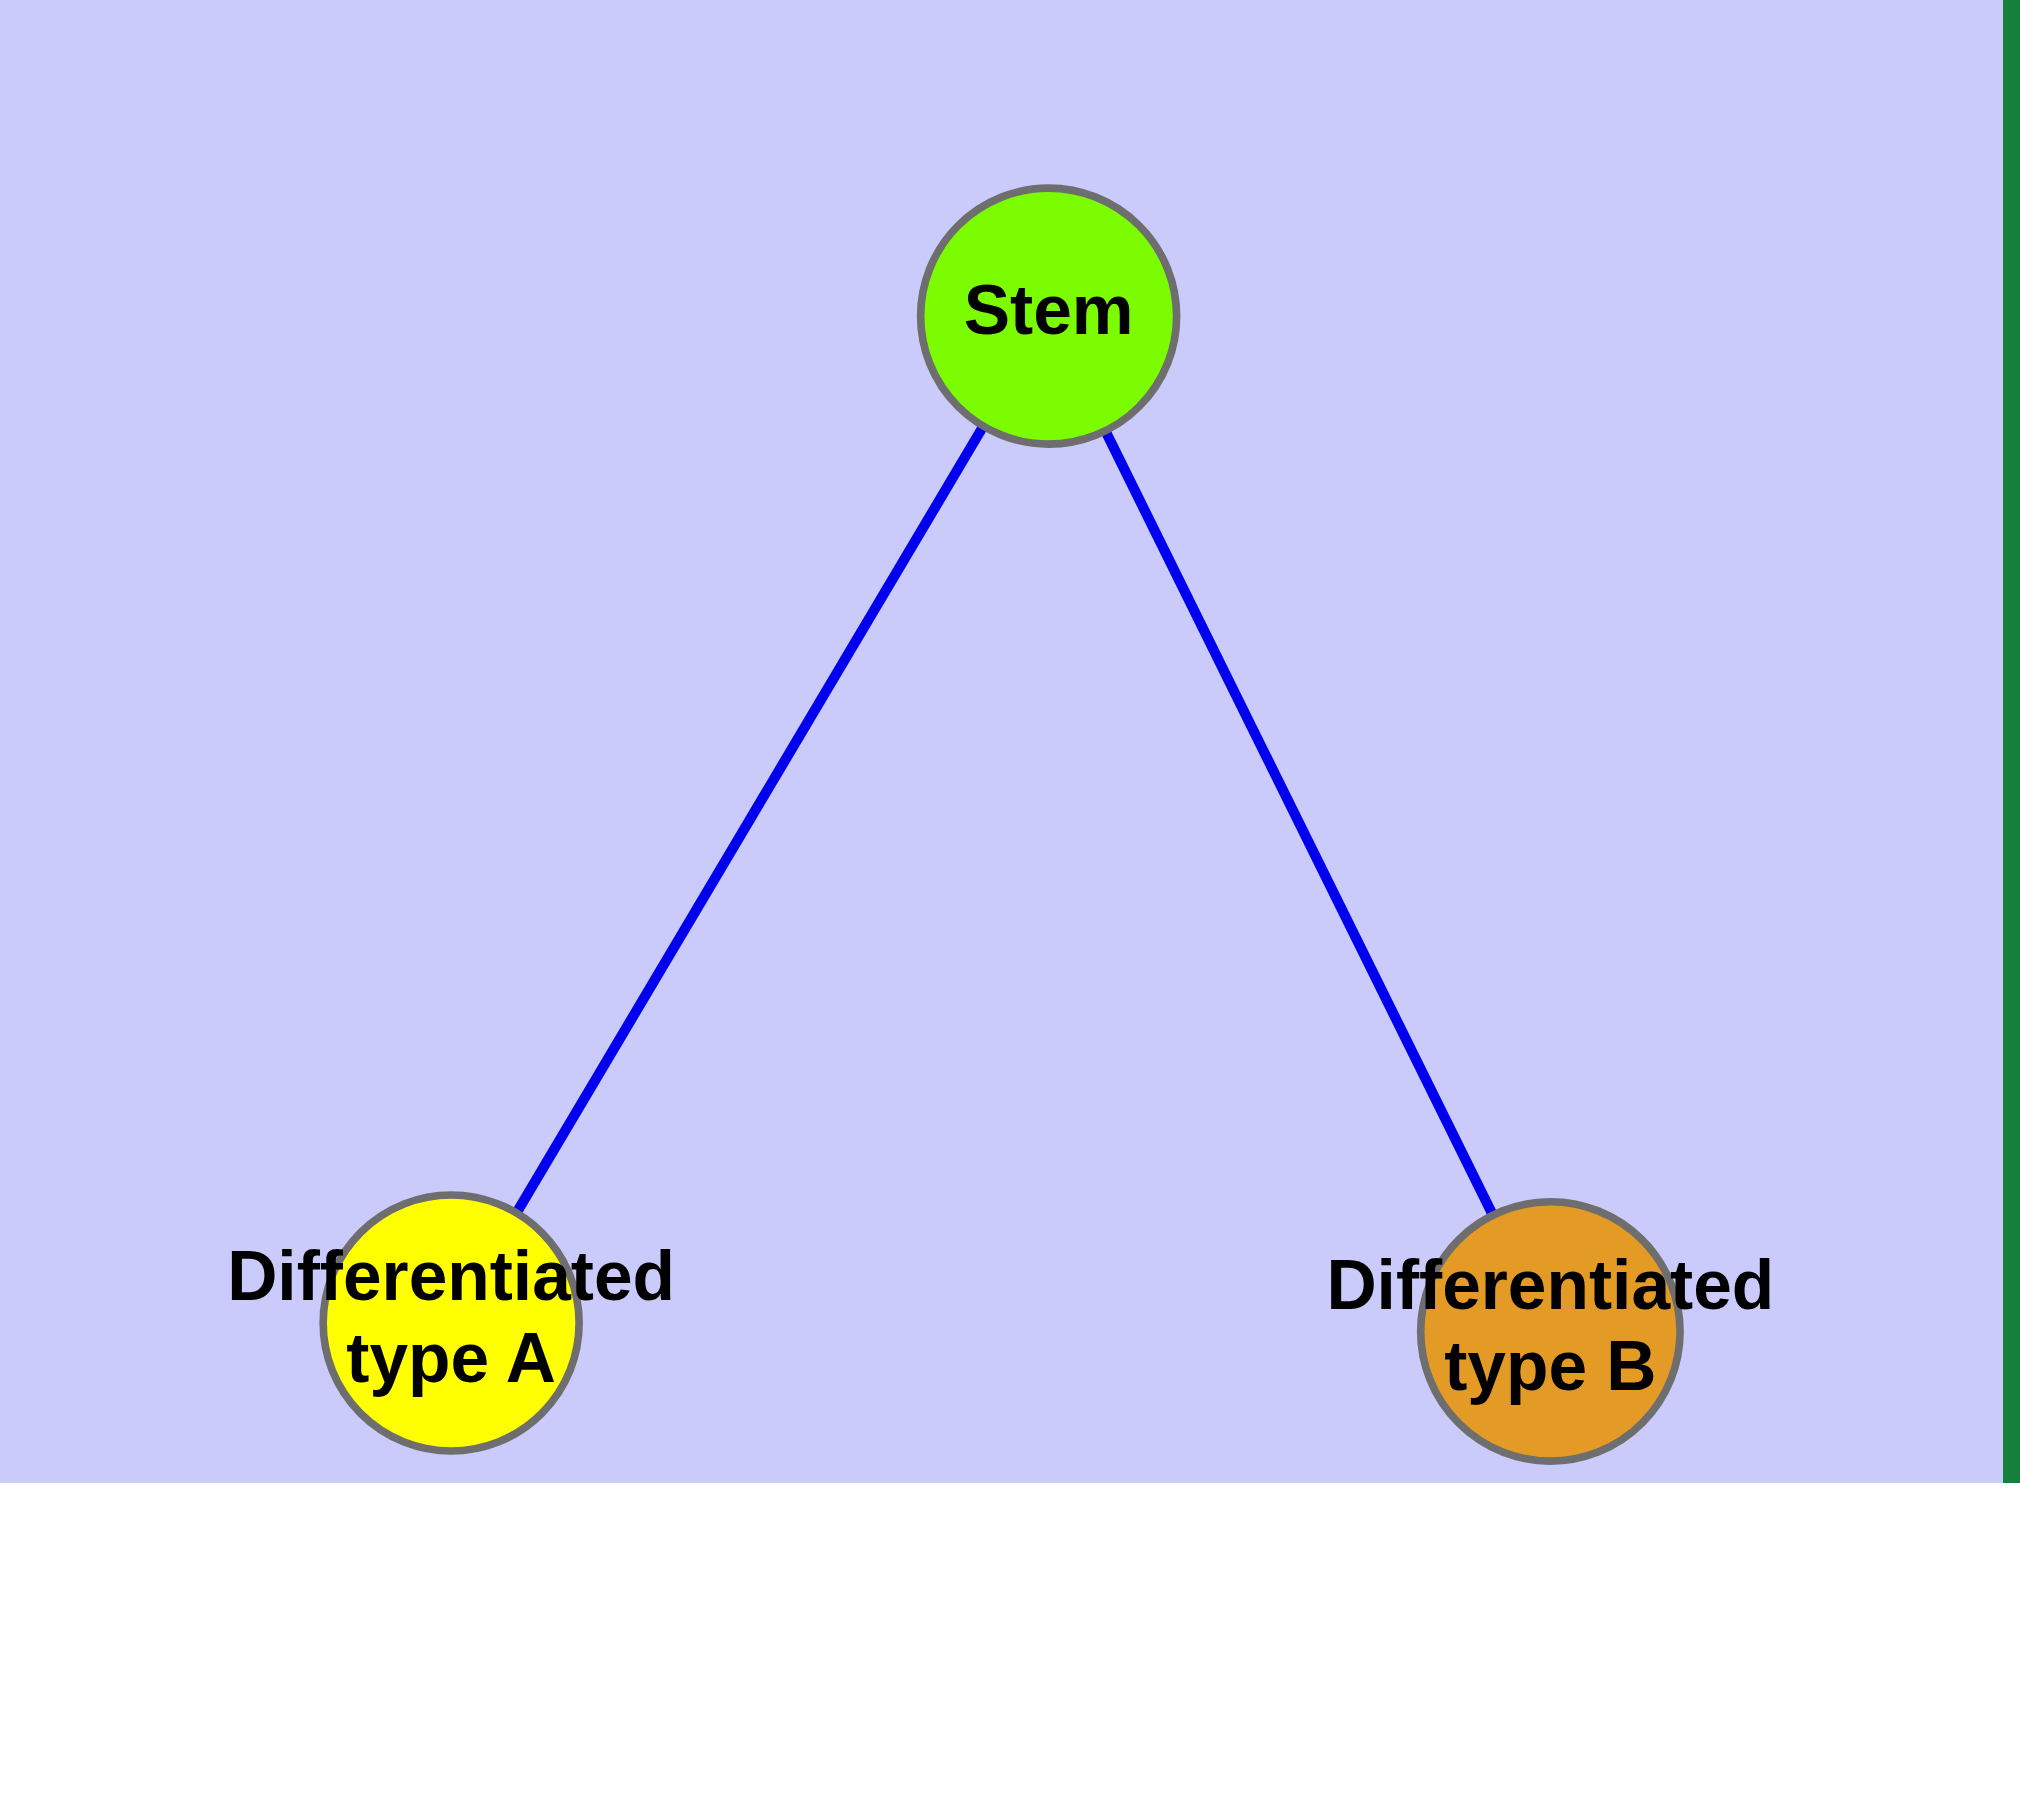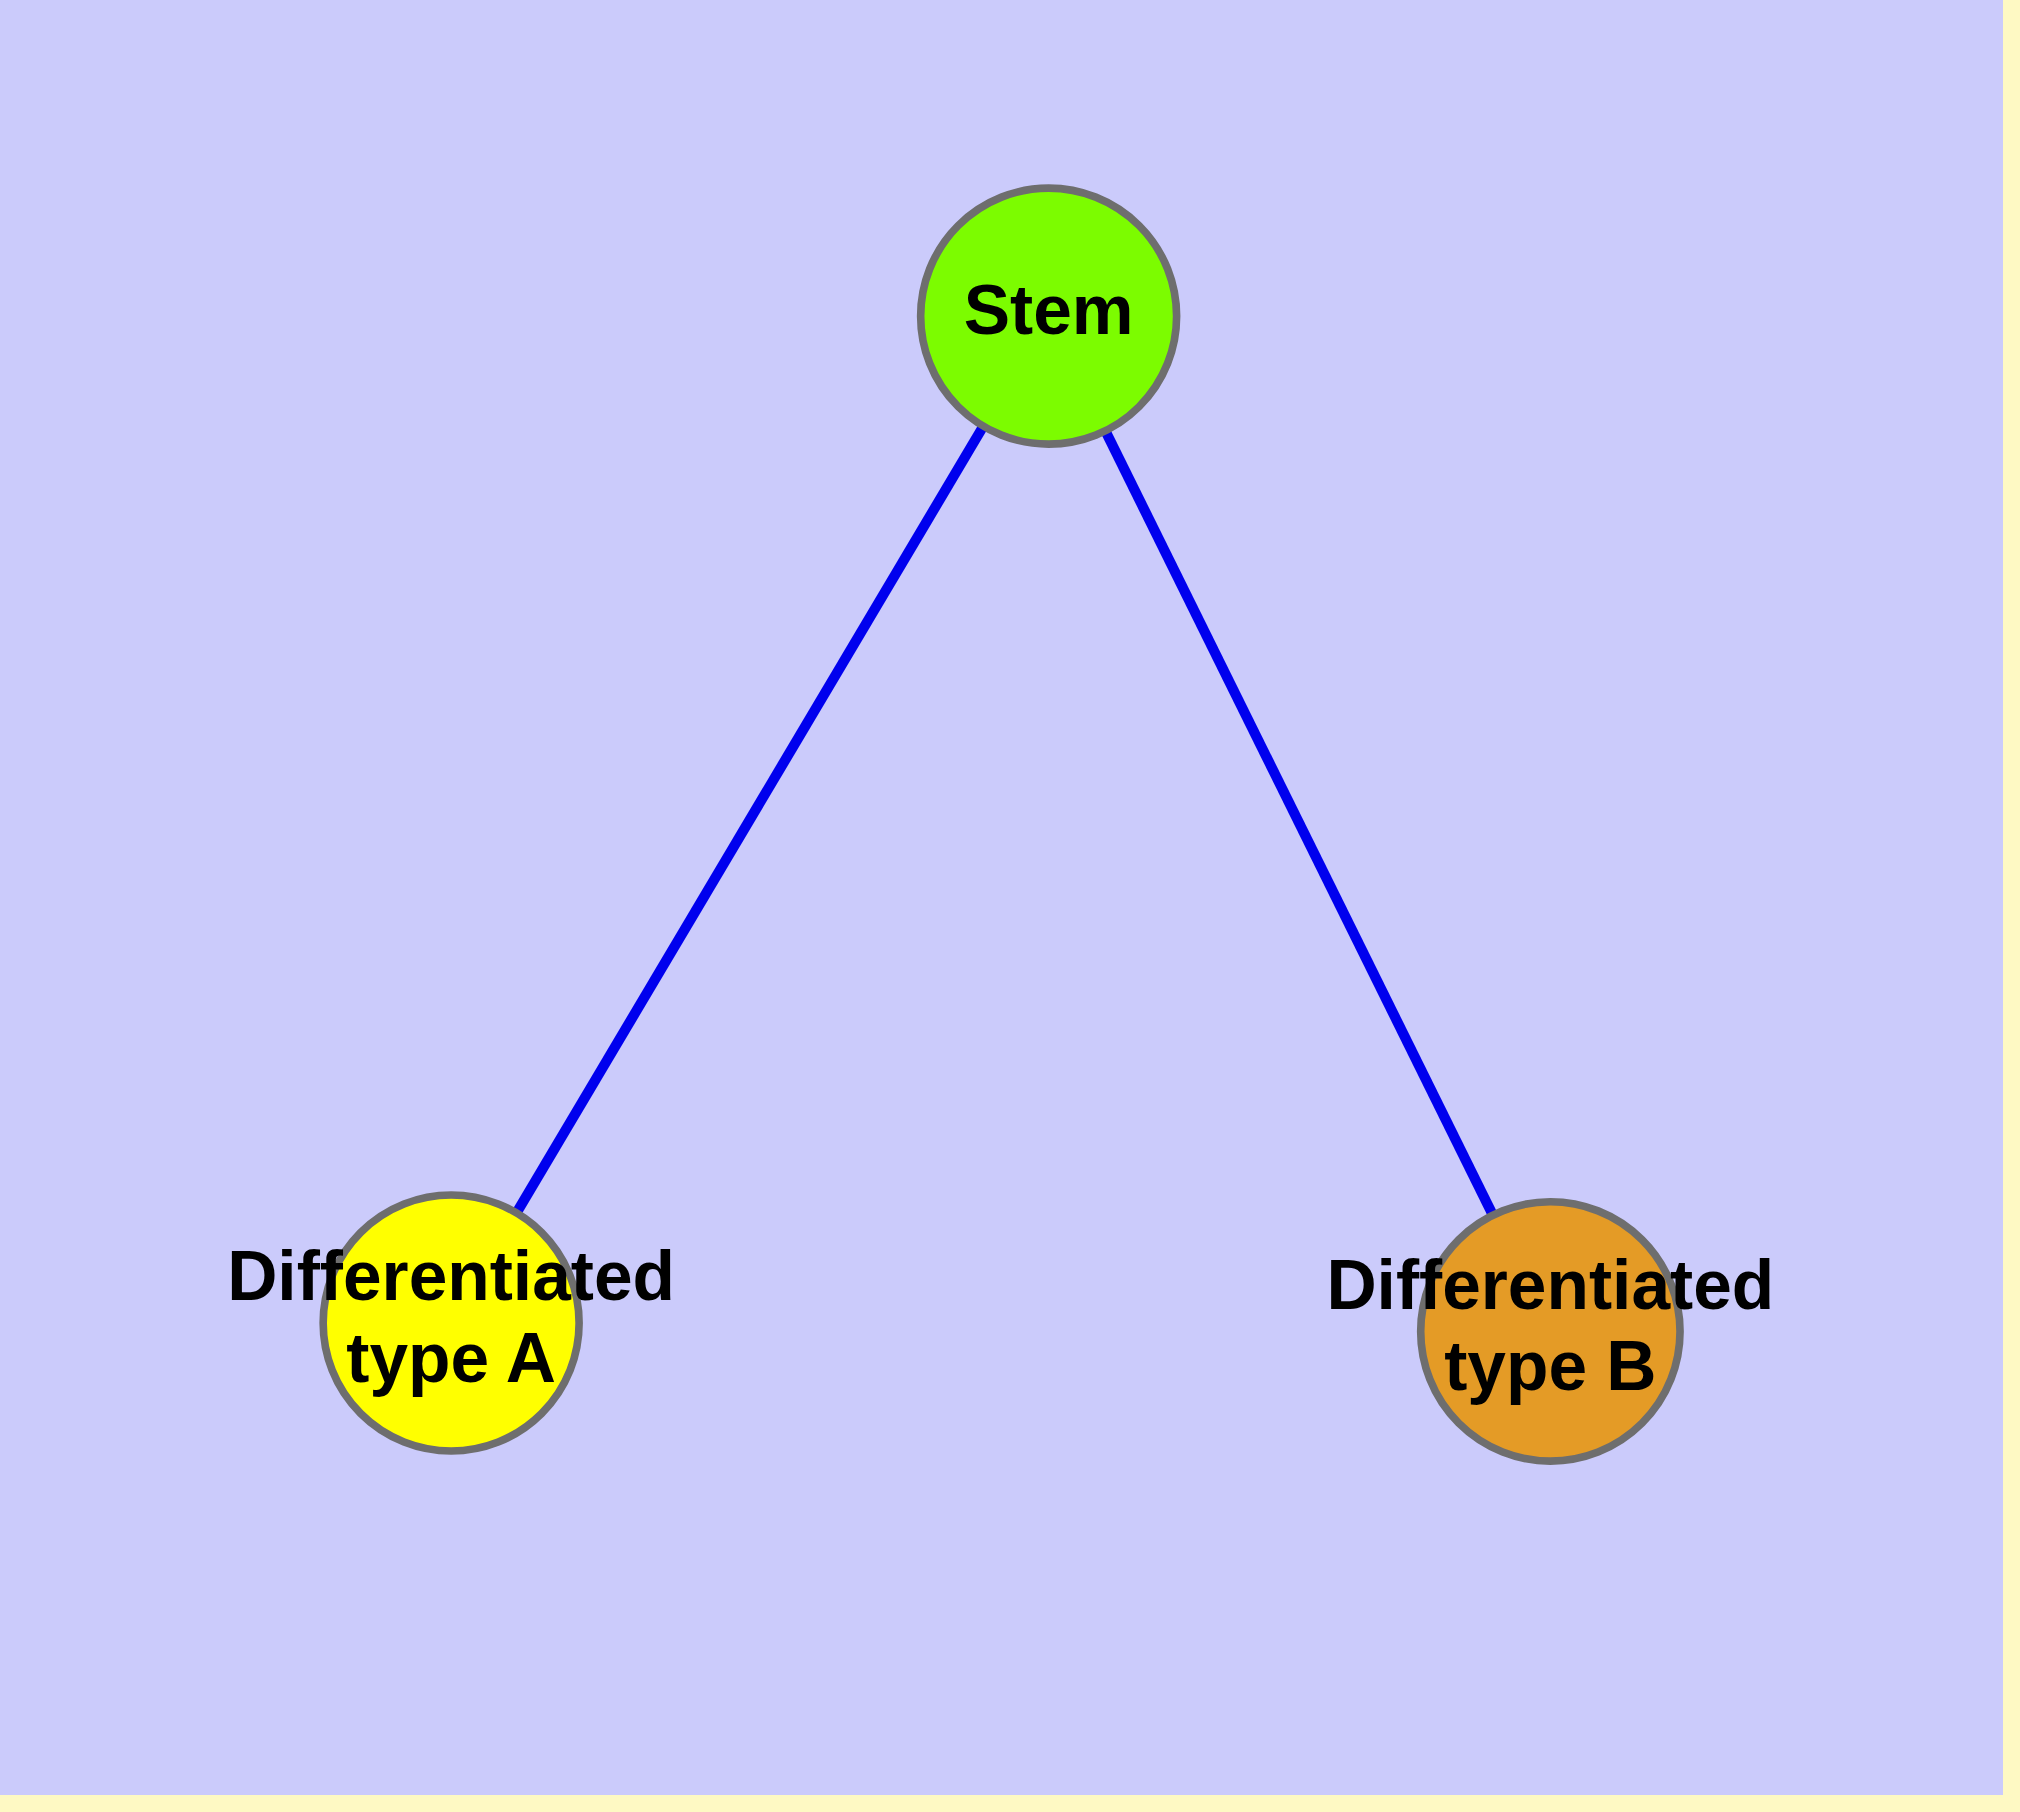--- a/index.html
+++ b/index.html
@@ -4,22 +4,22 @@
 <title>Cell Differentiation Graph</title>
 <style>
   html, body {
     margin: 0;
     padding: 0;
     background: #ffffff;
   }
   #canvas {
     position: relative;
     width: 2021px;
-    height: 1812px;
-    background: #fef9c3;
+    height: 1483px;
+    background: #15803d;
     overflow: hidden;
     font-family: "Liberation Sans", sans-serif;
   }
   #plot-area {
     position: absolute;
     left: 0;
     top: 0;
     width: 2003px;
     height: 1795px;
     background: #cbcbfb;

